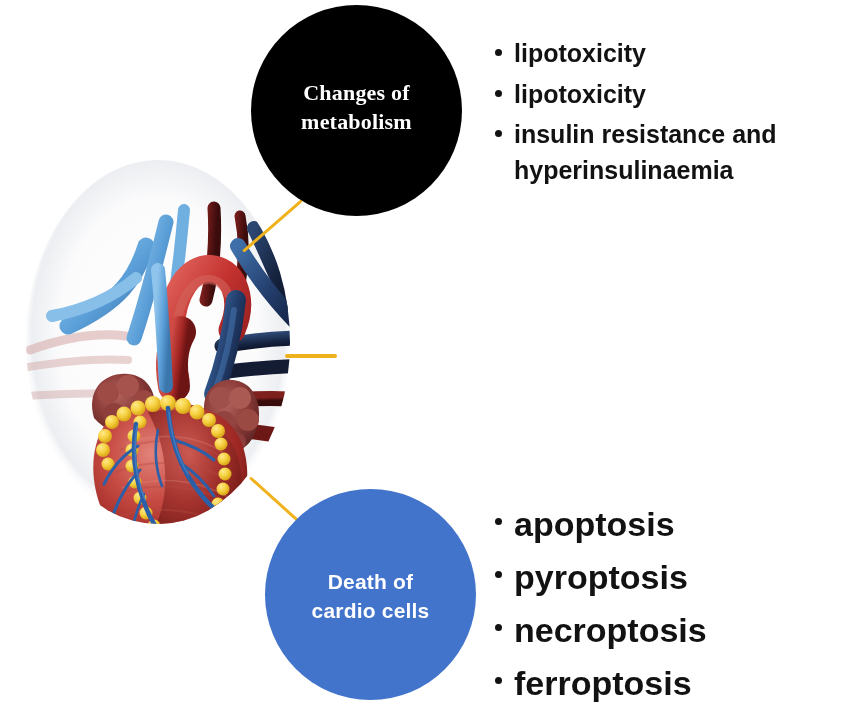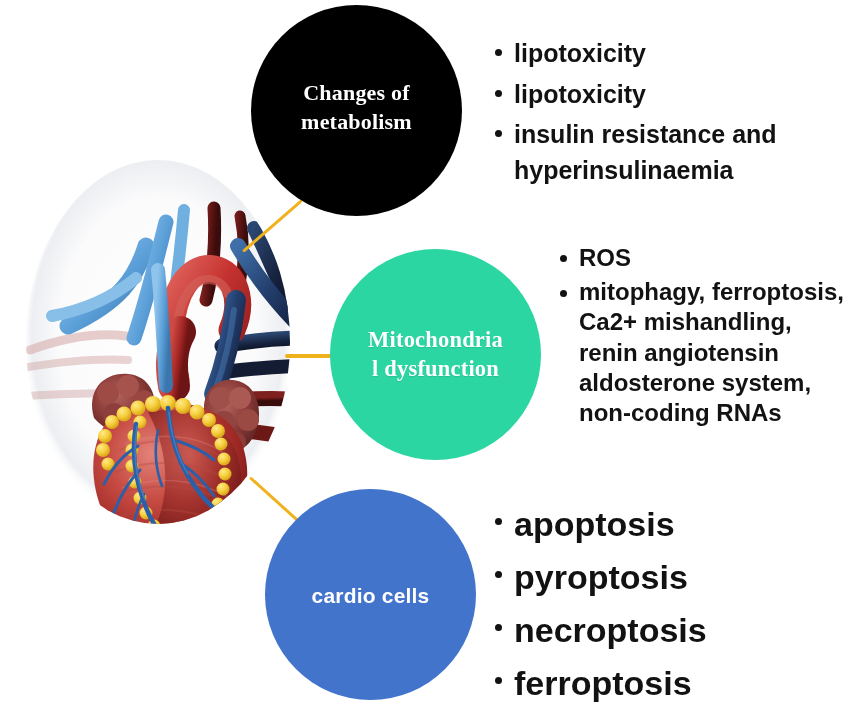--- a/index.html
+++ b/index.html
@@ -362,33 +362,24 @@
       <div>Changes of</div>
       <div>metabolism</div>
     </div>
   </div>
   <ul class="bullet-list" id="list-metabolism">
     <li>lipotoxicity</li>
     <li>lipotoxicity</li>
     <li>insulin resistance  and hyperinsulinaemia</li>
   </ul>
 
-  <div class="node-circle" id="node-mitochondrial">
-    <div class="node-label-serif">
-      <div>Mitochondria</div>
-      <div>l dysfunction</div>
-    </div>
-  </div>
-  <ul class="bullet-list" id="list-mitochondrial">
-    <li>ROS</li>
-    <li>mitophagy, ferroptosis, Ca2+ mishandling, renin angiotensin aldosterone system, non-coding RNAs</li>
-  </ul>
 
   <div class="node-circle" id="node-death">
     <div class="node-label-sans">
+      <div>Death of</div>
       <div>cardio cells</div>
     </div>
   </div>
   <ul class="bullet-list" id="list-death">
     <li>apoptosis</li>
     <li>pyroptosis</li>
     <li>necroptosis</li>
     <li>ferroptosis</li>
   </ul>
 

